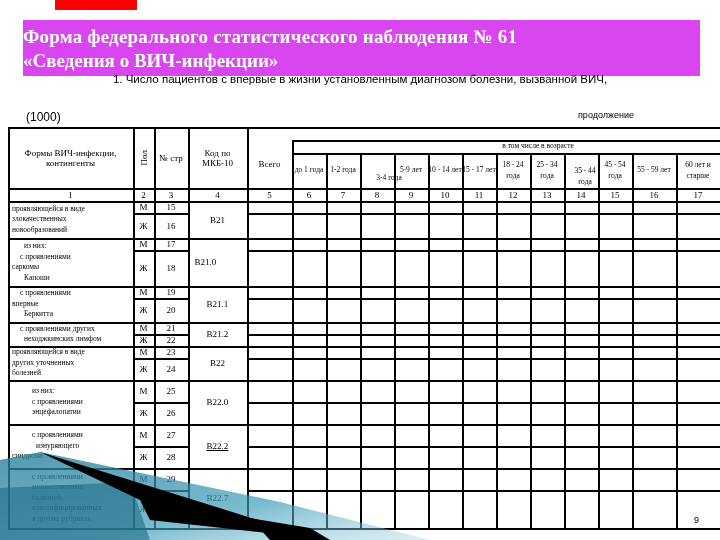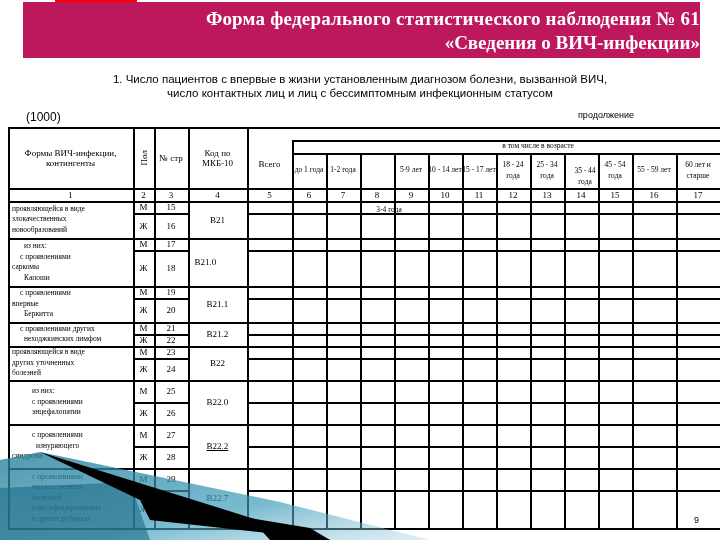--- a/index.html
+++ b/index.html
@@ -1,18 +1,18 @@
 <!DOCTYPE html>
 <html><head>
 <meta charset="utf-8">
 <style>
   html, body { margin:0; padding:0; }
   body { width:720px; height:540px; position:relative; overflow:hidden; background:#ffffff; font-family:"Liberation Serif", serif; color:#000; }
   .red-tab { position:absolute; left:55px; top:0; width:82px; height:10px; background:#ff0000; }
-  .banner { position:absolute; left:23px; top:2px; width:677px; height:56px; background:#be185d; color:#fff; text-align:right; }
+  .banner { position:absolute; left:23px; top:20px; width:677px; height:56px; background:#d946ef; color:#fff; text-align:left; }
   .banner .l1 { position:absolute; left:0; right:0; top:6px; font-family:"Liberation Serif", serif; font-weight:bold; font-size:19px; letter-spacing:0.2px; }
   .banner .l2 { position:absolute; left:0; right:0; top:30px; font-family:"Liberation Serif", serif; font-weight:bold; font-size:19px; }
   .subtitle { position:absolute; left:0; right:0; top:72px; text-align:center; font-family:"Liberation Sans", sans-serif; font-size:11.5px; line-height:14px; }
   .note-left { position:absolute; left:26px; top:110px; font-family:"Liberation Sans", sans-serif; font-size:12px; }
   .note-right { position:absolute; left:578px; top:110px; font-family:"Liberation Sans", sans-serif; font-size:9px; }
   .grid { position:absolute; left:0; top:0; width:720px; height:540px; }
   .cell { position:absolute; box-sizing:border-box; font-family:"Liberation Serif", serif; font-size:9px; line-height:10px; display:flex; align-items:center; justify-content:center; text-align:center; }
   .cell.left { justify-content:flex-start; text-align:left; padding-left:4px; }
   .cell.small { font-size:7.5px; line-height:10.5px; }
   .vtext { writing-mode:vertical-rl; transform:rotate(180deg); font-size:9px; }
@@ -25,39 +25,38 @@
 <body>
 
 <div class="red-tab"></div>
 <div class="banner">
   <div class="l1">Форма федерального статистического наблюдения № 61</div>
   <div class="l2">«Сведения о ВИЧ-инфекции»</div>
 </div>
 
 <div class="subtitle">
   <div>1. Число пациентов с впервые в жизни установленным диагнозом болезни, вызванной ВИЧ,</div>
-  <div>число контактных лиц и лиц с бессимптомным инфекционным статусом</div>
 </div>
 <div class="note-left">(1000)</div>
 <div class="note-right">продолжение</div>
 
 <div class="grid">
 
   <div class="cell" style="left:8px;top:127px;width:125px;height:61px;">Формы ВИЧ-инфекции, контингенты</div>
   <div class="cell" style="left:133px;top:127px;width:21px;height:61px;">
       <span class="vtext">Пол</span>
     </div>
   <div class="cell" style="left:154px;top:127px;width:34px;height:61px;">№ стр</div>
   <div class="cell" style="left:188px;top:127px;width:59px;height:61px;">Код по МКБ-10</div>
   <div class="cell small" style="left:292px;top:140px;width:428px;height:13px;margin-left:32px;">в том числе в возрасте</div>
   <div class="cell" style="left:247px;top:140px;width:45px;height:48px;">Всего</div>
 
   <div class="cell small" style="left:292px;top:153px;width:34px;height:35px;">до 1 года</div>
   <div class="cell small" style="left:326px;top:153px;width:34px;height:35px;">1-2 года</div>
-  <div class="cell small" style="left:360px;top:161px;width:58px;height:35px;margin-top:32px;">3-4 года</div>
+  <div class="cell small" style="left:360px;top:161px;width:58px;height:35px;">3-4 года</div>
   <div class="cell small" style="left:394px;top:153px;width:34px;height:35px;">5-9 лет</div>
   <div class="cell small" style="left:428px;top:153px;width:34px;height:35px;">10 - 14 лет</div>
   <div class="cell small" style="left:462px;top:153px;width:34px;height:35px;">15 - 17 лет</div>
   <div class="cell small" style="left:496px;top:153px;width:34px;height:35px;">18 - 24 года</div>
   <div class="cell small" style="left:530px;top:153px;width:34px;height:35px;">25 - 34 года</div>
   <div class="cell small" style="left:564px;top:153px;width:34px;height:47px;padding-left:8px;">35 - 44 года</div>
   <div class="cell small" style="left:598px;top:153px;width:34px;height:35px;">45 - 54 года</div>
   <div class="cell small" style="left:632px;top:153px;width:44px;height:35px;">55 - 59 лет</div>
   <div class="cell small" style="left:676px;top:153px;width:44px;height:35px;">60 лет и старше</div>
 

